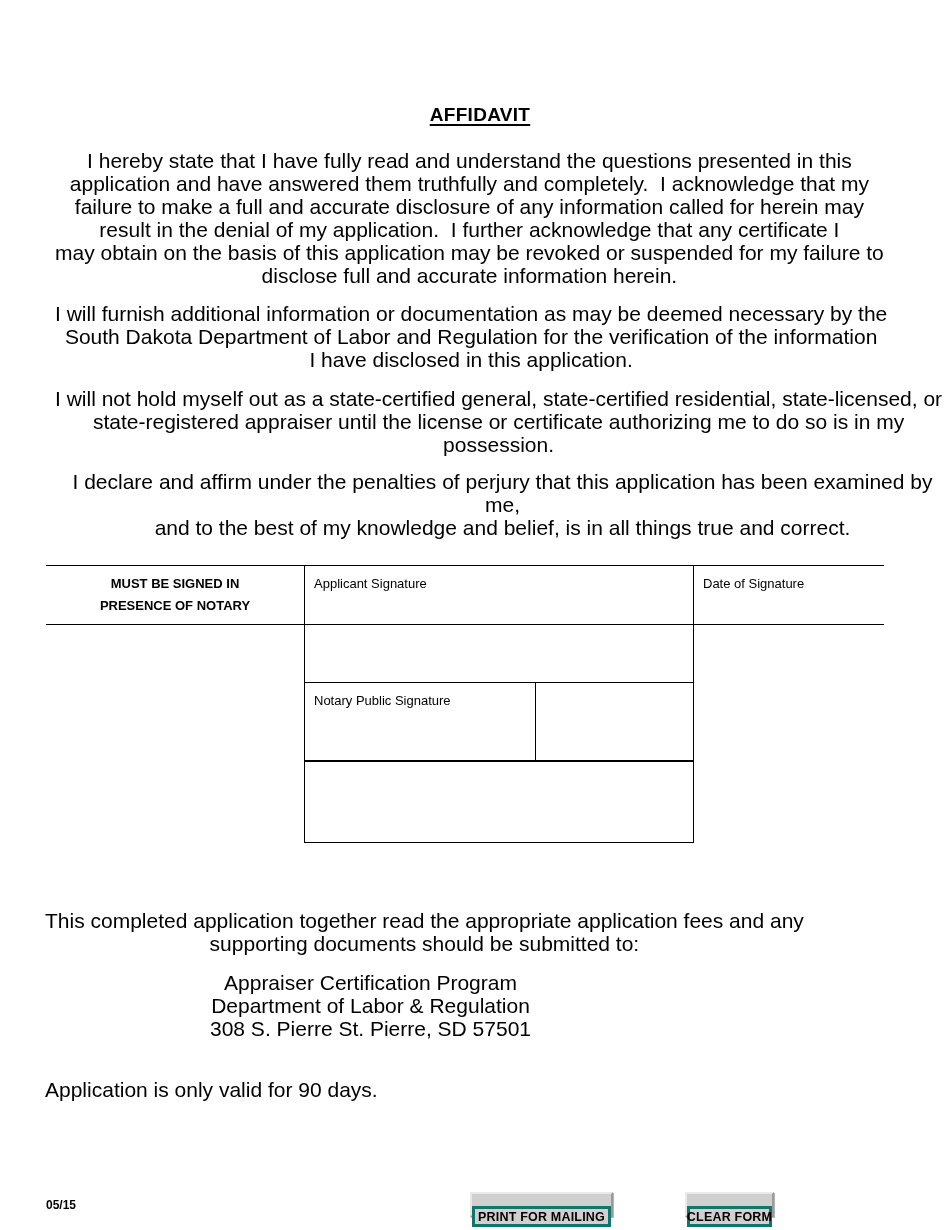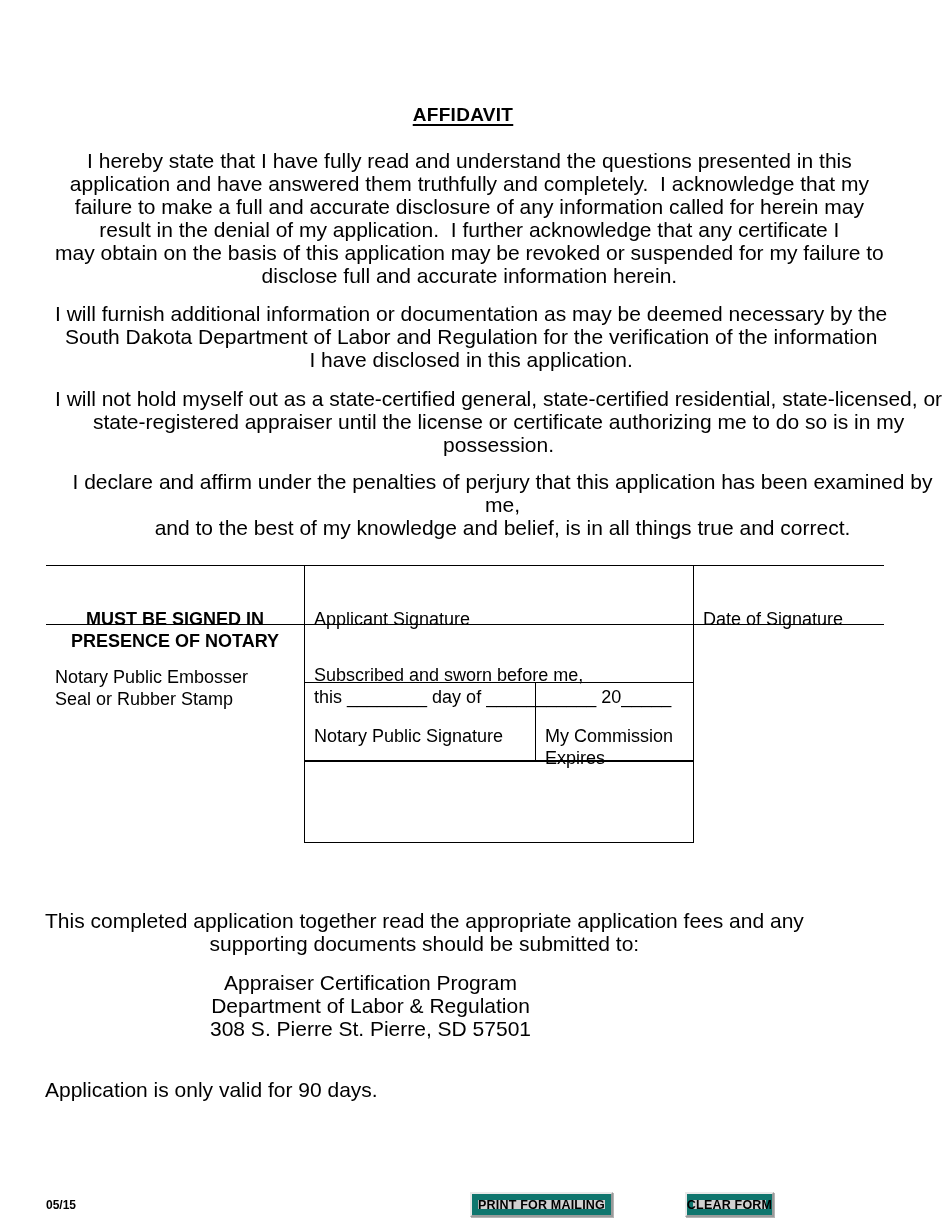--- a/index.html
+++ b/index.html
@@ -6,41 +6,41 @@
   body{
     width:950px;height:1230px;background:#ffffff;position:relative;
     font-family:"Liberation Sans", sans-serif;color:#000;
     -webkit-font-smoothing:antialiased;
   }
   .abs{position:absolute;}
   .txt{white-space:pre-wrap;font-size:21px;line-height:23px;text-align:center;}
   .title{
     top:104px;left:0;width:926px;text-align:center;
     font-size:19px;font-weight:bold;text-decoration:underline;
-    text-decoration-thickness:2px;text-underline-offset:3px;letter-spacing:.3px;
+    text-decoration-thickness:2px;text-underline-offset:3px;letter-spacing:.3px;padding-left:17px;
   }
   
   .tablewrap{left:46px;top:565px;width:838px;height:279px;}
   .line{position:absolute;background:#000;}
-  .cell-label{position:absolute;white-space:pre-wrap;font-size:18px;line-height:21.8px;margin-top:36px;}
+  .cell-label{position:absolute;white-space:pre-wrap;font-size:13px;line-height:21.8px;}
   .bold-center{font-weight:bold;text-align:center;}
   
   .pdf-btn{
     position:absolute;height:25px;background:#d0d0d0;
     border-top:2px solid #e9e9e9;border-left:2px solid #e9e9e9;
     border-right:2px solid #9a9a9a;border-bottom:2px solid #9a9a9a;
     box-shadow:1px 1px 0 #b5b5b5;
     box-sizing:border-box;cursor:pointer;padding:0;
   }
   .pdf-btn-inner{
-    width:100%;height:100%;box-sizing:border-box;border:6px solid #0f766e;
+    width:100%;height:100%;box-sizing:border-box;border:3px solid #0f766e;
     display:flex;align-items:center;justify-content:center;
     font-family:"Liberation Sans", sans-serif;
     font-size:12.5px;font-weight:bold;color:#000;letter-spacing:.2px;
-    background:#d0d0d0;white-space:pre;
+    background:#d0d0d0;white-space:pre;margin-top:12px;
   }
   .version{font-size:12px;font-weight:bold;}
   .pagelabel{font-size:16px;white-space:pre;}
 </style>
 </head>
 <body>
 
 <div class="abs title">AFFIDAVIT</div>
 
 <div class="abs txt" style="left:55px;top:149px;">I hereby state that I have fully read and understand the questions presented in this
@@ -66,27 +66,21 @@
   <div class="line" style="left:647px;top:0;width:1px;height:278px;"></div>
   <div class="line" style="left:258px;top:117px;width:390px;height:1px;"></div>
   <div class="line" style="left:489px;top:117px;width:1px;height:79px;"></div>
   <div class="line" style="left:258px;top:195px;width:390px;height:2px;"></div>
   <div class="line" style="left:258px;top:277px;width:390px;height:1px;"></div>
 
   <div class="cell-label bold-center" style="left:0;top:8px;width:258px;">MUST BE SIGNED IN
 PRESENCE OF NOTARY</div>
   <div class="cell-label" style="left:268px;top:8px;">Applicant Signature</div>
   <div class="cell-label" style="left:657px;top:8px;">Date of Signature</div>
-  <div class="cell-label" style="left:9px;top:66px;">Notary Public Embosser
-Seal or Rubber Stamp</div>
-  <div class="cell-label" style="left:268px;top:64px;">Subscribed and sworn before me,
-this ________ day of ___________ 20_____</div>
   <div class="cell-label" style="left:268px;top:125px;">Notary Public Signature</div>
-  <div class="cell-label" style="left:499px;top:125px;">My Commission
-Expires</div>
 
   <div class="abs" style="left:259px;top:60px;width:388px;height:57px;"></div>
   <div class="abs" style="left:648px;top:60px;width:190px;height:218px;"></div>
 </div>
 
 <div class="abs txt" style="left:45px;top:909px;">This completed application together read the appropriate application fees and any
 supporting documents should be submitted to:</div>
 <div class="abs txt" style="left:210px;top:971px;">Appraiser Certification Program
 Department of Labor &amp; Regulation
 308 S. Pierre St. Pierre, SD 57501</div>

